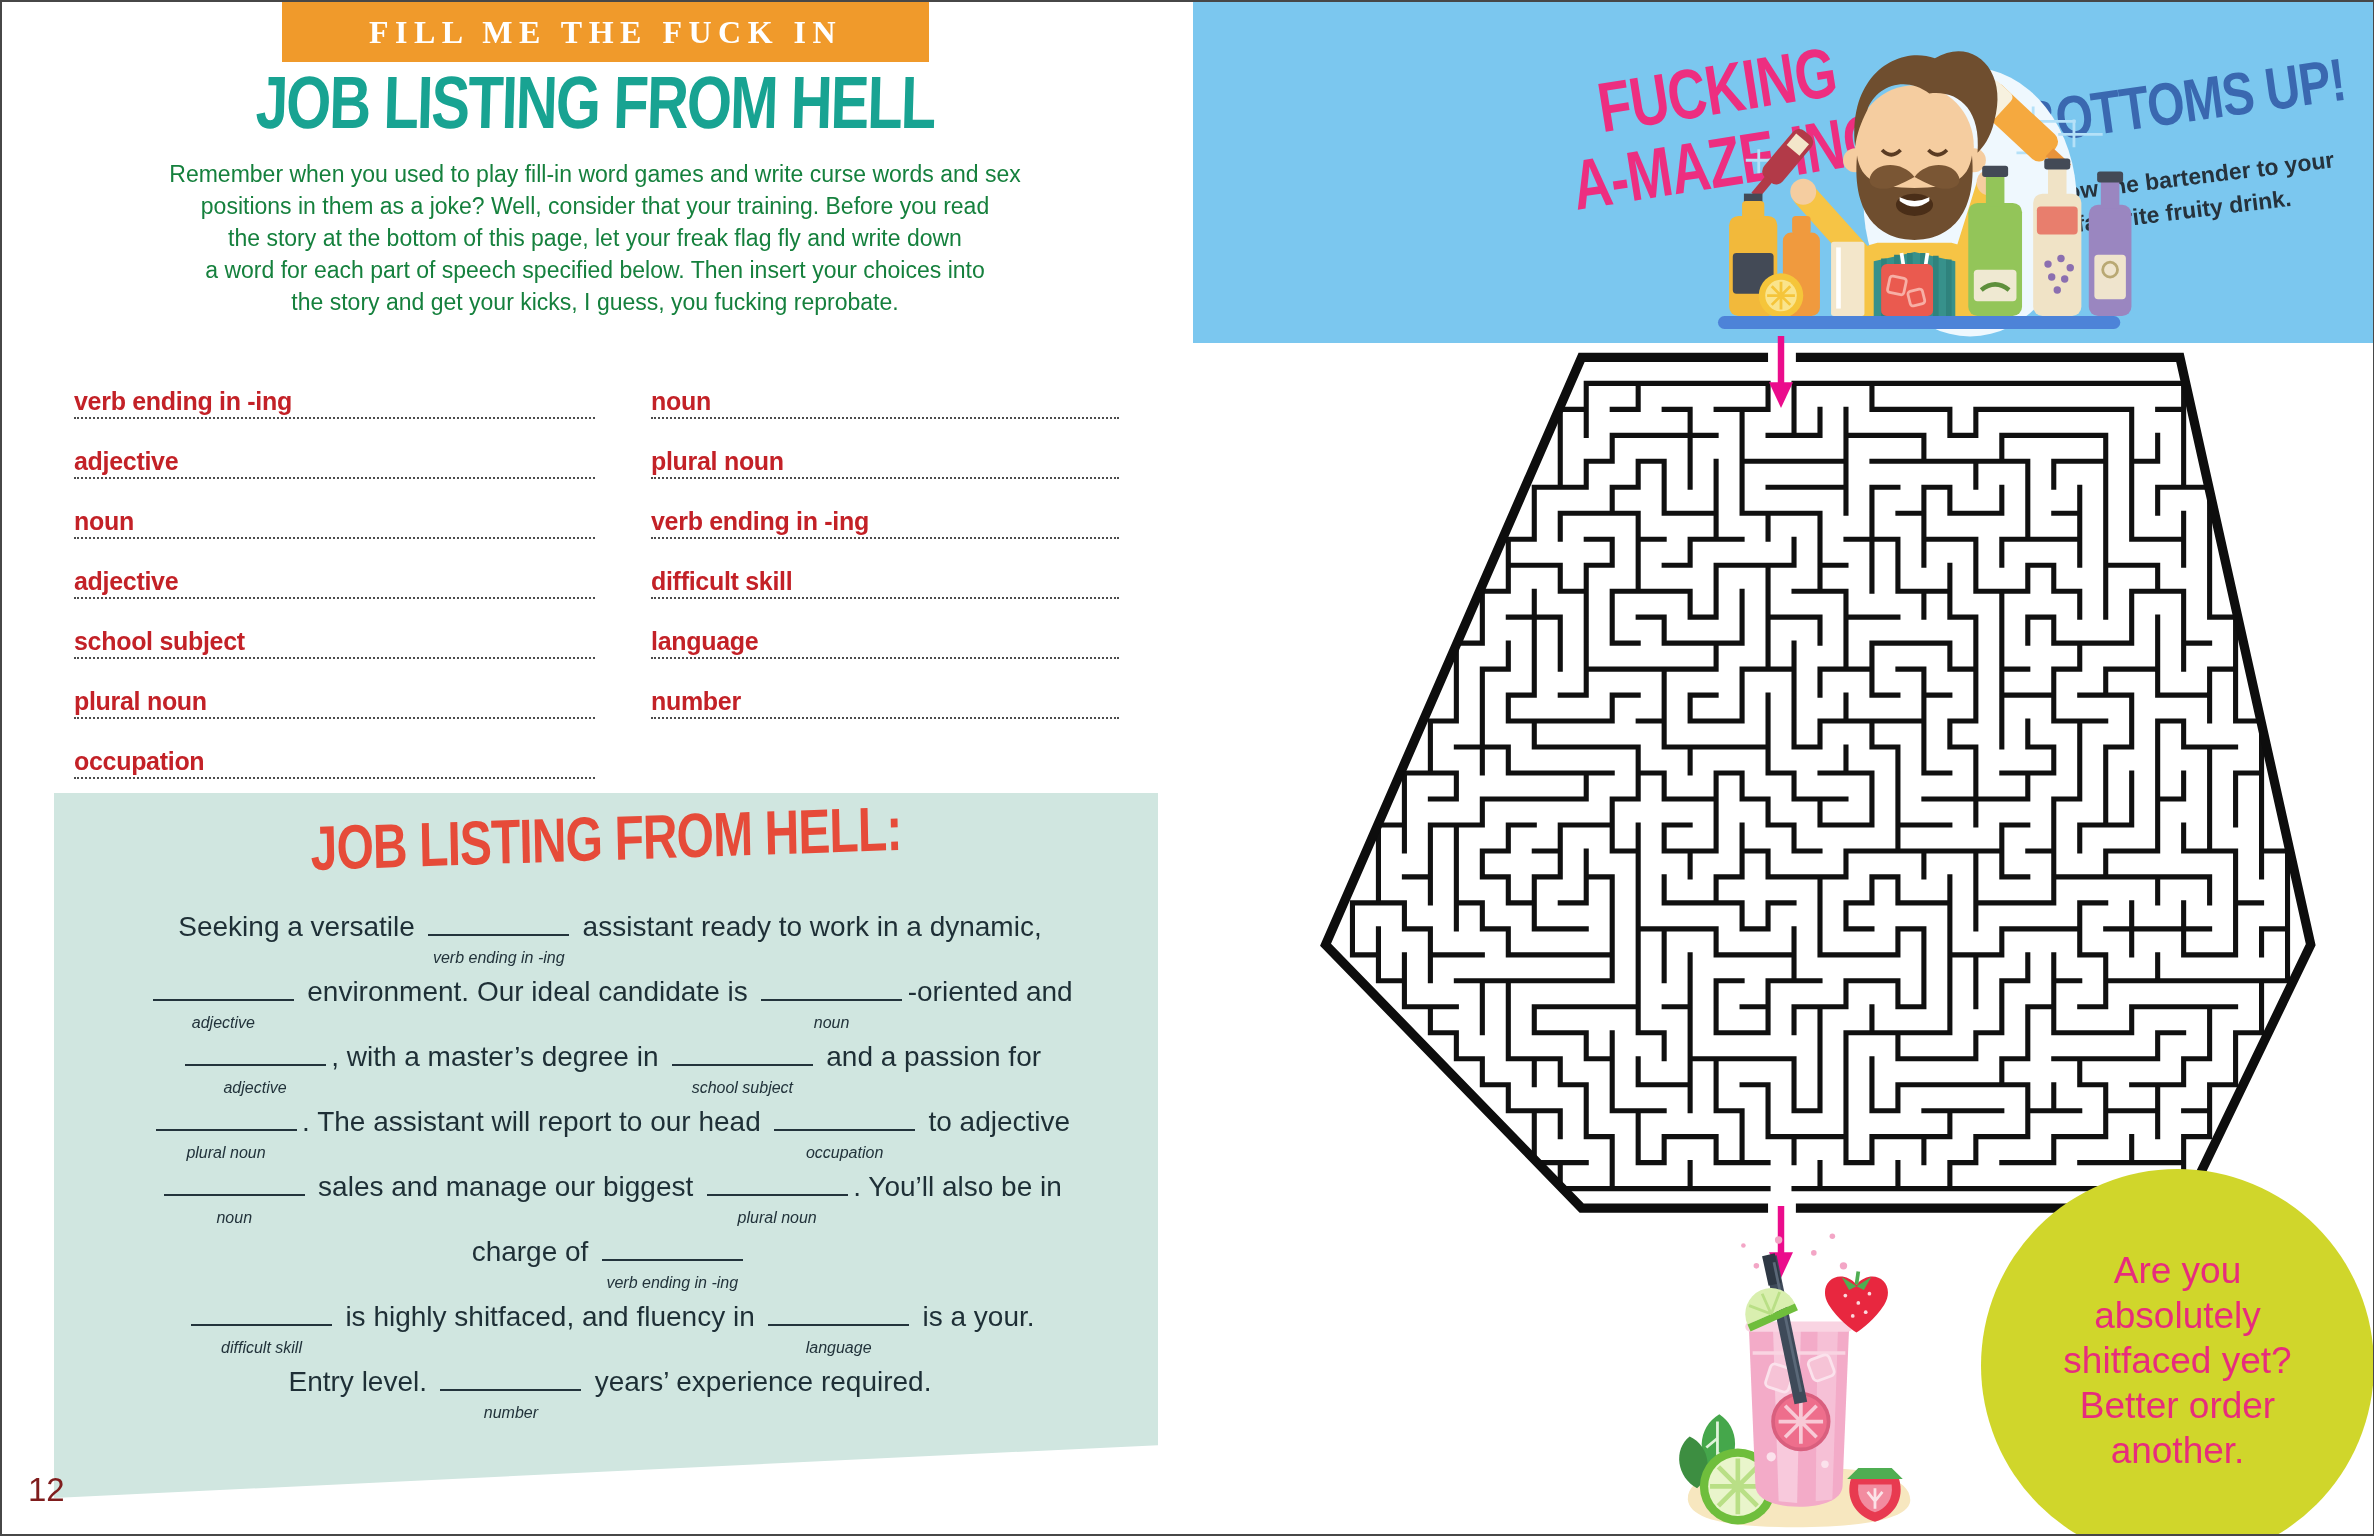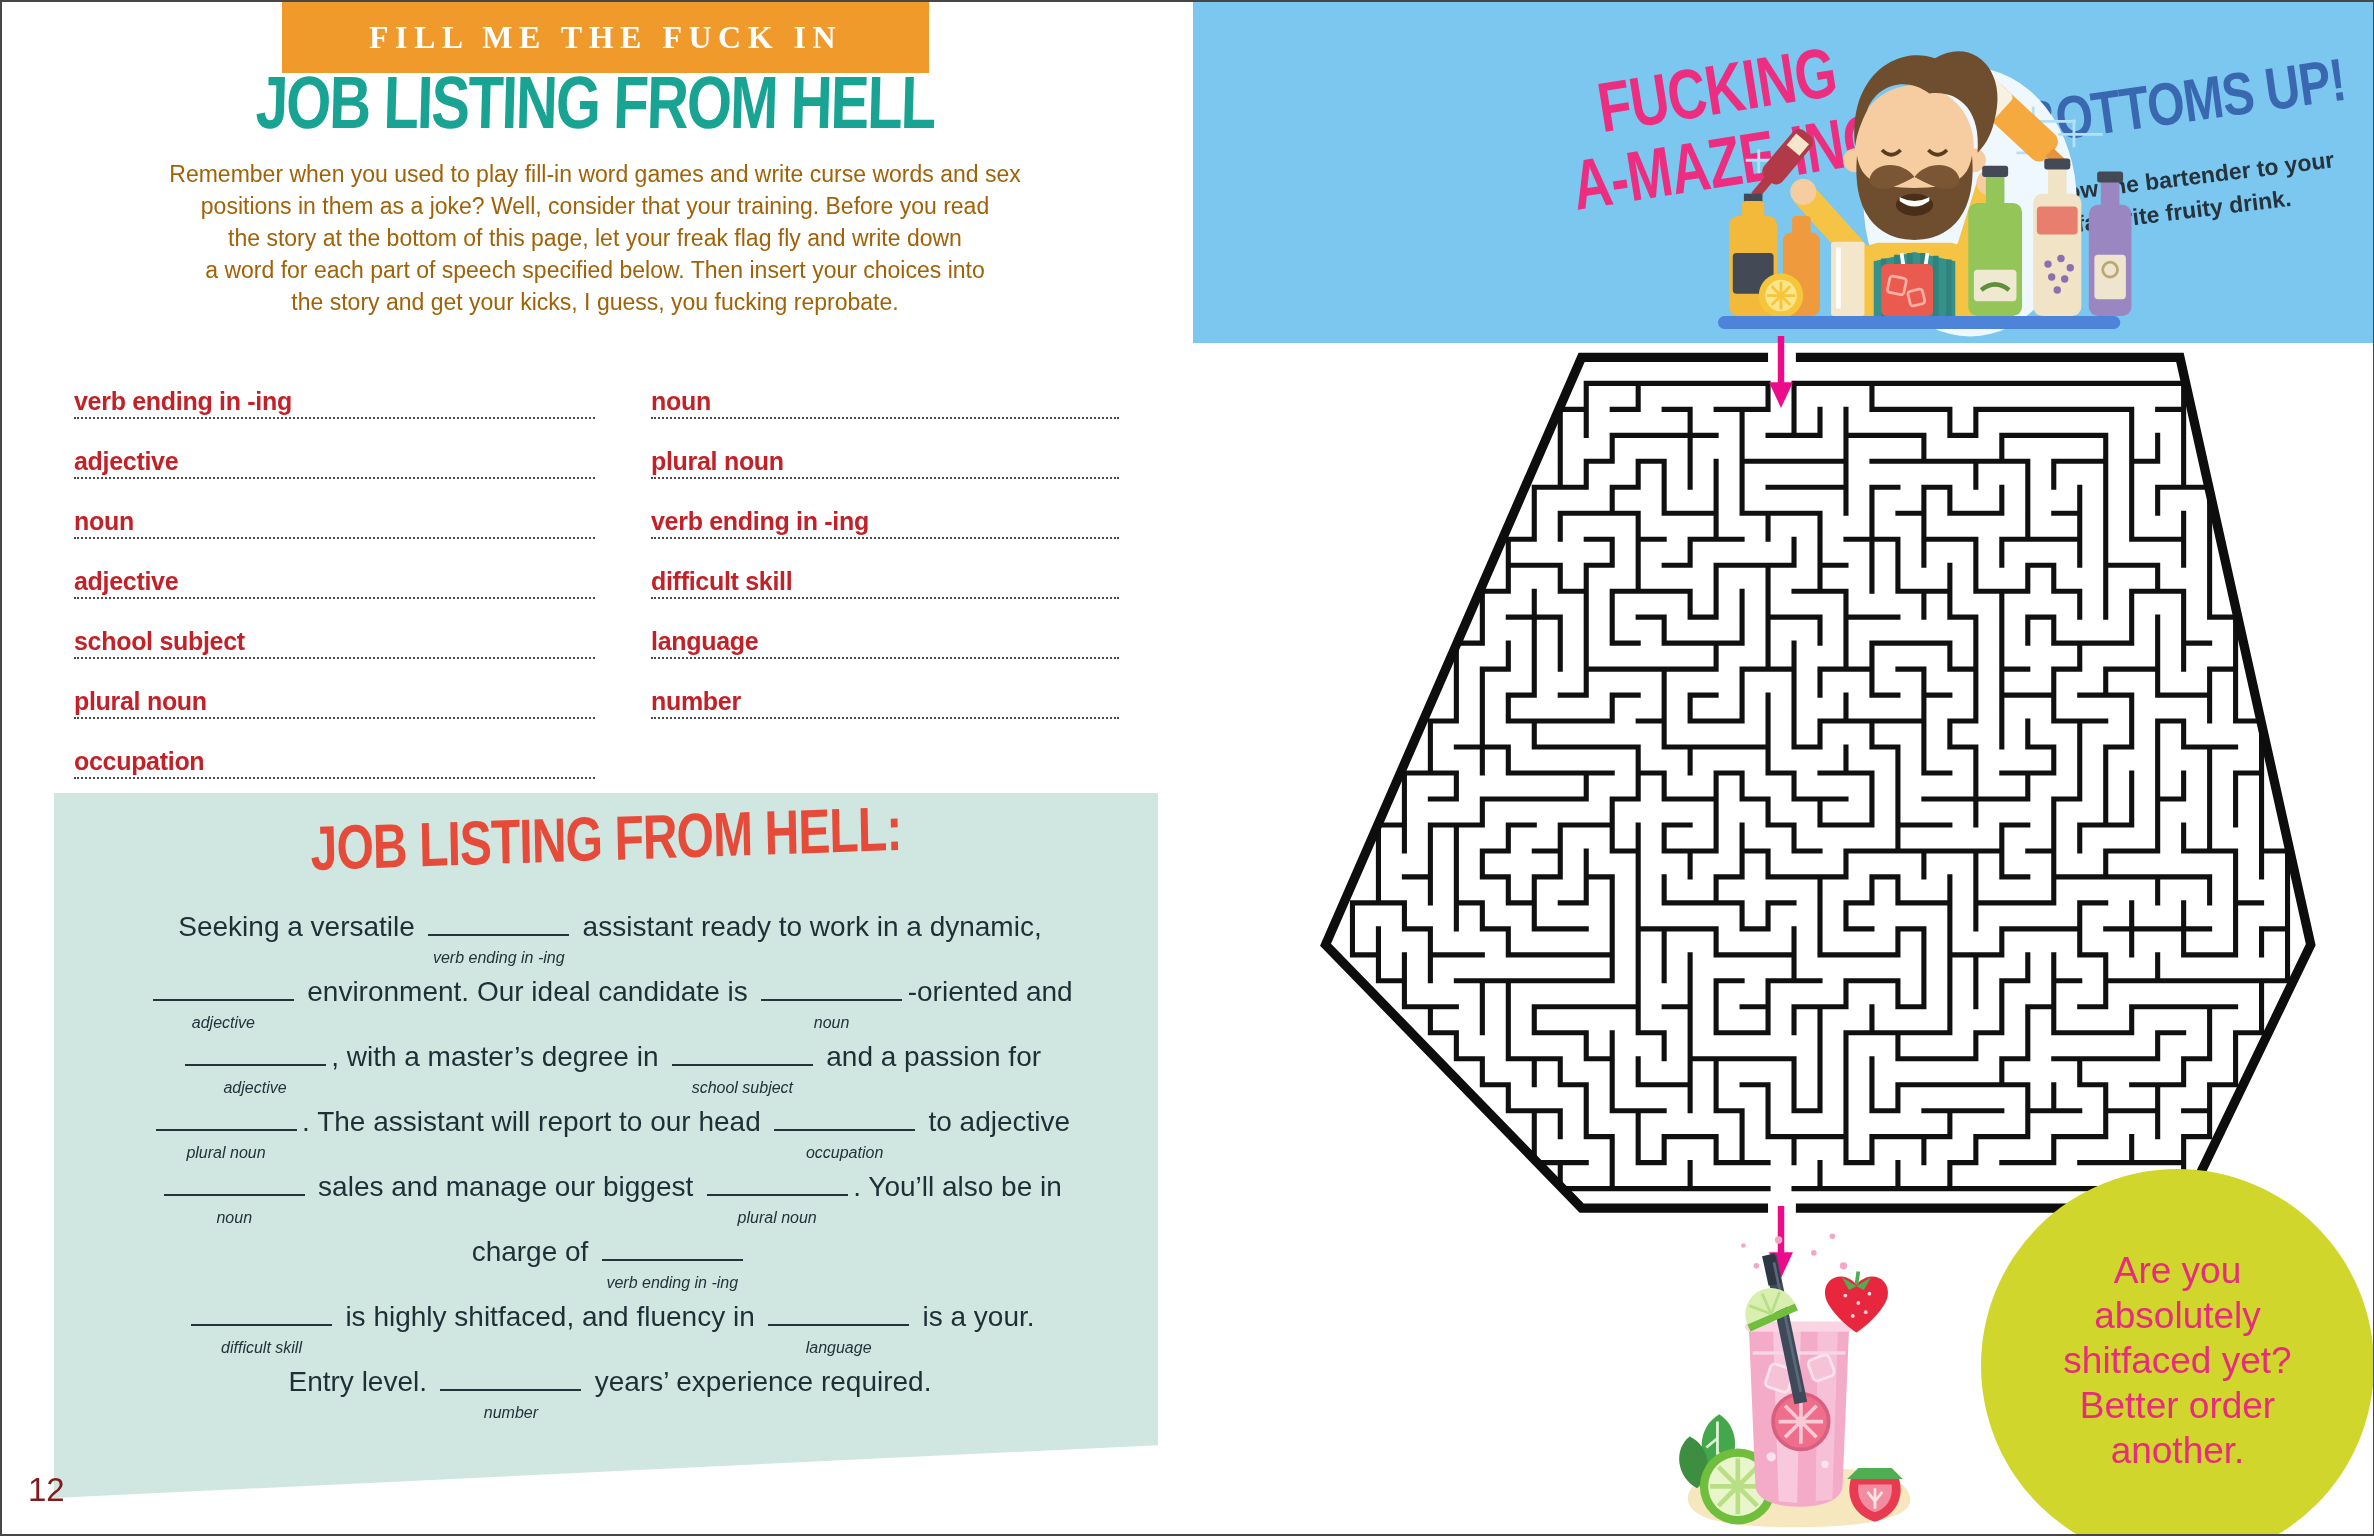--- a/index.html
+++ b/index.html
@@ -10,29 +10,29 @@
   html,body{margin:0;padding:0;background:#888;}
   .spread{
     position:relative;width:2375px;height:1536px;overflow:hidden;background:#ffffff;
     border:2.8px solid #474747;box-sizing:border-box;
     font-family:"Liberation Sans", sans-serif;color:var(--dark);
   }
   .abs{position:absolute;}
   .preline{white-space:pre-line;}
 
   
-  .banner-orange{left:280px;top:0;width:647px;height:71px;background:var(--orange);
+  .banner-orange{left:280px;top:0;width:647px;height:60px;background:var(--orange);
     display:flex;align-items:center;justify-content:center;}
   .banner-orange span{font-family:"Liberation Serif", serif;font-weight:bold;color:#fff;
     font-size:32px;letter-spacing:6.5px;}
   .page-title{left:121px;top:61px;width:946px;text-align:center;
     font-size:58px;font-weight:bold;color:var(--teal);letter-spacing:-1.9px;
     transform:scaleY(1.28) skewX(-2deg);transform-origin:50% 20%;}
   .intro{left:83px;top:156px;width:1020px;text-align:center;font-size:23px;line-height:32px;
-    color:#a16207;}
+    color:#15803d;}
   .word-col{display:block;}
   #wl-left{left:72px;top:357px;width:521px;}
   #wl-right{left:649px;top:357px;width:468px;}
   .wl-row{position:relative;height:58px;border-bottom:2.8px dotted #4c4c4c;}
   .wl-label{position:absolute;left:0;bottom:0.9px;font-weight:bold;font-size:25px;
     color:var(--red);letter-spacing:-0.3px;}
 
   .story-box{left:52px;top:791px;width:1104px;height:705px;background:var(--mint);
     clip-path:polygon(0 0,100% 0,100% 92.5%,0 100%);}
   .story-title{left:52px;top:809px;width:1104px;text-align:center;font-size:48px;font-weight:bold;

